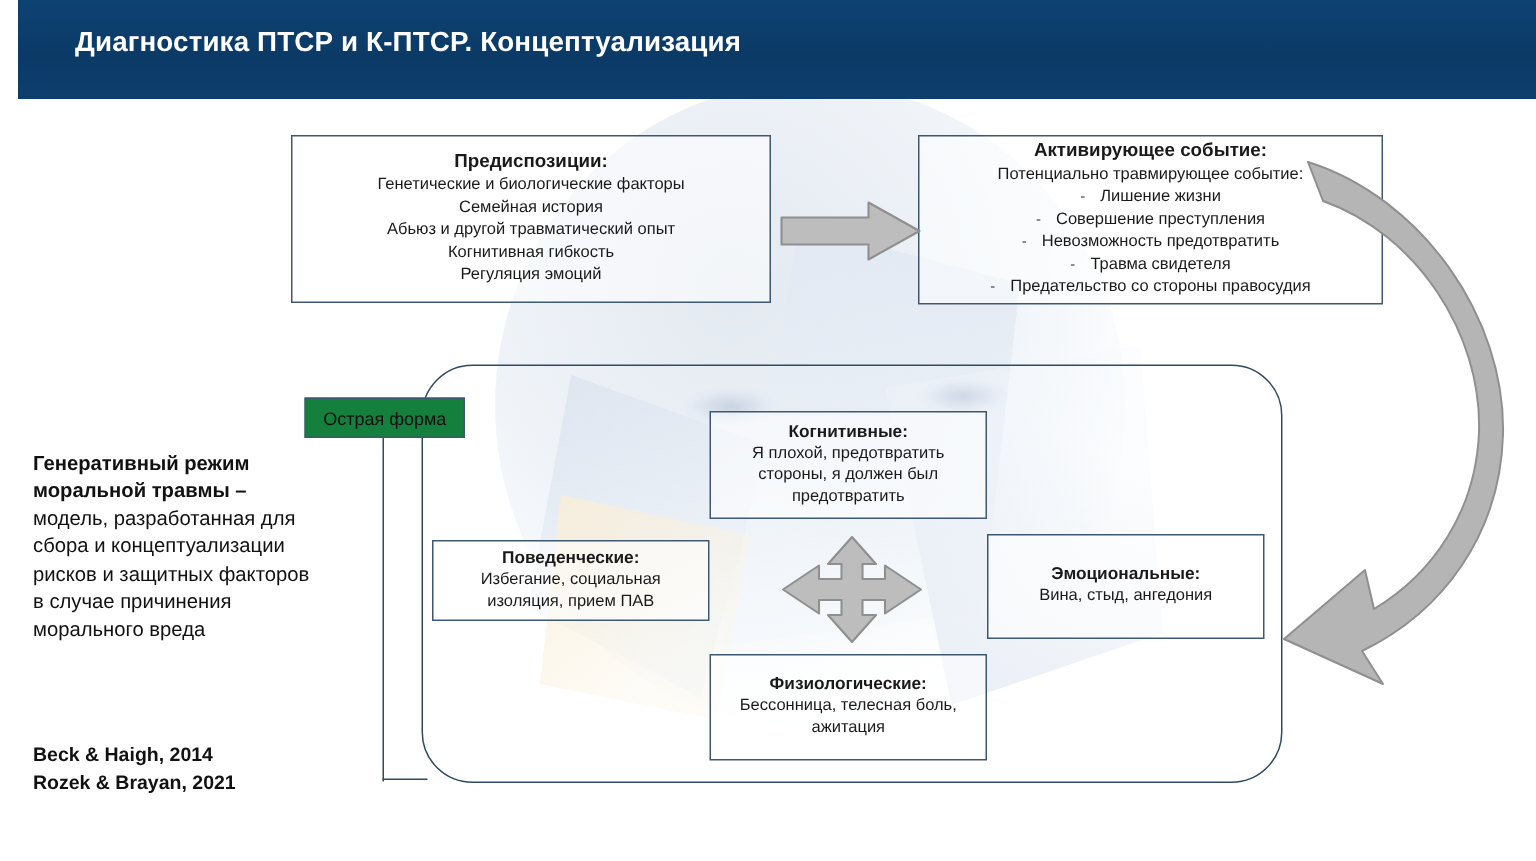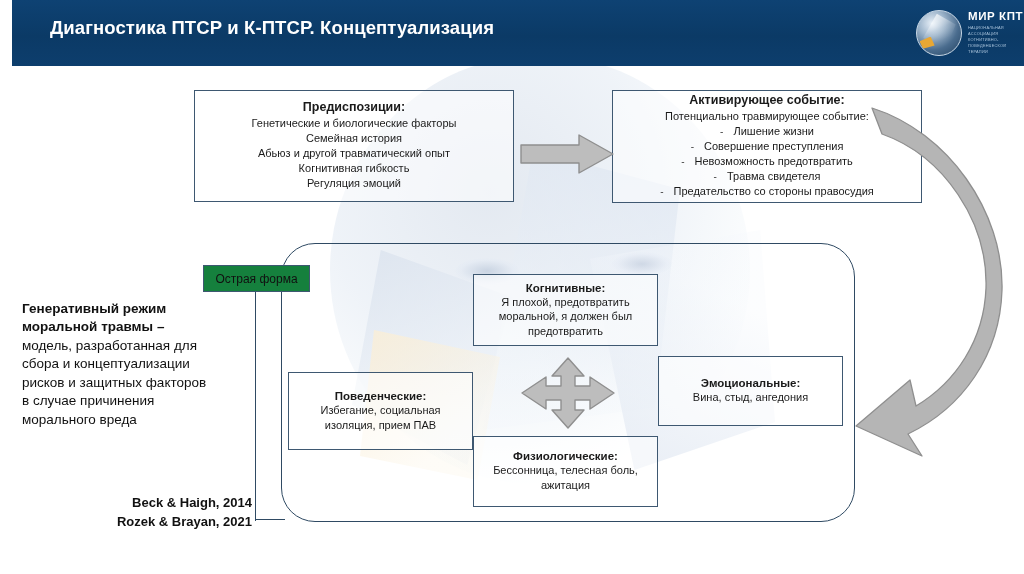--- a/index.html
+++ b/index.html
@@ -236,22 +236,22 @@
     z-index: 1;
   }
 
   
   #box-cognitive {
     left: 473px; top: 274px;
     width: 185px; height: 72px;
     padding: 0 5px;
   }
   #box-behavioral {
-    left: 288px; top: 372px;
-    width: 185px; height: 78px;
+    left: 288px; top: 360px;
+    width: 185px; height: 54px;
     padding: 4px 5px;
   }
   #box-emotional {
     left: 658px; top: 356px;
     width: 185px; height: 70px;
     padding: 4px 5px;
   }
   #box-physiological {
     left: 473px; top: 436px;
     width: 185px; height: 71px;
@@ -283,45 +283,37 @@
   }
   #refs {
     position: absolute;
     left: 22px; top: 494px;
     width: 230px;
     z-index: 4;
     color: #111;
     font-size: 13px;
     font-weight: bold;
     line-height: 1.45;
-    text-align: right;
   }
 </style>
 </head>
 <body>
 
 <div id="slide">
 
   <div class="wm wm-globe"></div>
   <div class="wm wm-shard-a"></div>
   <div class="wm wm-shard-b"></div>
   <div class="wm wm-shard-c"></div>
   <div class="wm wm-warm"></div>
   <div class="wm wm-eye"></div>
   <div class="wm wm-eye2"></div>
 
   <div class="header">
     <div class="header-title">Диагностика ПТСР и К-ПТСР. Концептуализация</div>
-    <div class="logo">
-      <div class="logo-mark"></div>
-      <div class="logo-text">
-        <div class="logo-name">МИР КПТ</div>
-        <div class="logo-sub">Национальная ассоциация когнитивно-поведенческой терапии</div>
-      </div>
-    </div>
   </div>
 
   <div class="box" id="box-predispositions">
     <div class="b-title">Предиспозиции:</div>
     <div class="b-line">Генетические и биологические факторы</div>
     <div class="b-line">Семейная история</div>
     <div class="b-line">Абьюз и другой травматический опыт</div>
     <div class="b-line">Когнитивная гибкость</div>
     <div class="b-line">Регуляция эмоций</div>
   </div>
@@ -356,21 +348,21 @@
   </div>
 
   <div id="acute-leader"></div>
   <div id="acute-leader-b"></div>
   <div id="acute-container"></div>
   <div id="label-acute">Острая форма</div>
 
   <div class="box" id="box-cognitive">
     <div class="b-title">Когнитивные:</div>
     <div class="b-line">Я плохой, предотвратить</div>
-    <div class="b-line">моральной, я должен был</div>
+    <div class="b-line">стороны, я должен был</div>
     <div class="b-line">предотвратить</div>
   </div>
 
   <div class="box" id="box-behavioral">
     <div class="b-title">Поведенческие:</div>
     <div class="b-line">Избегание, социальная</div>
     <div class="b-line">изоляция, прием ПАВ</div>
   </div>
 
   <div class="box" id="box-emotional">

